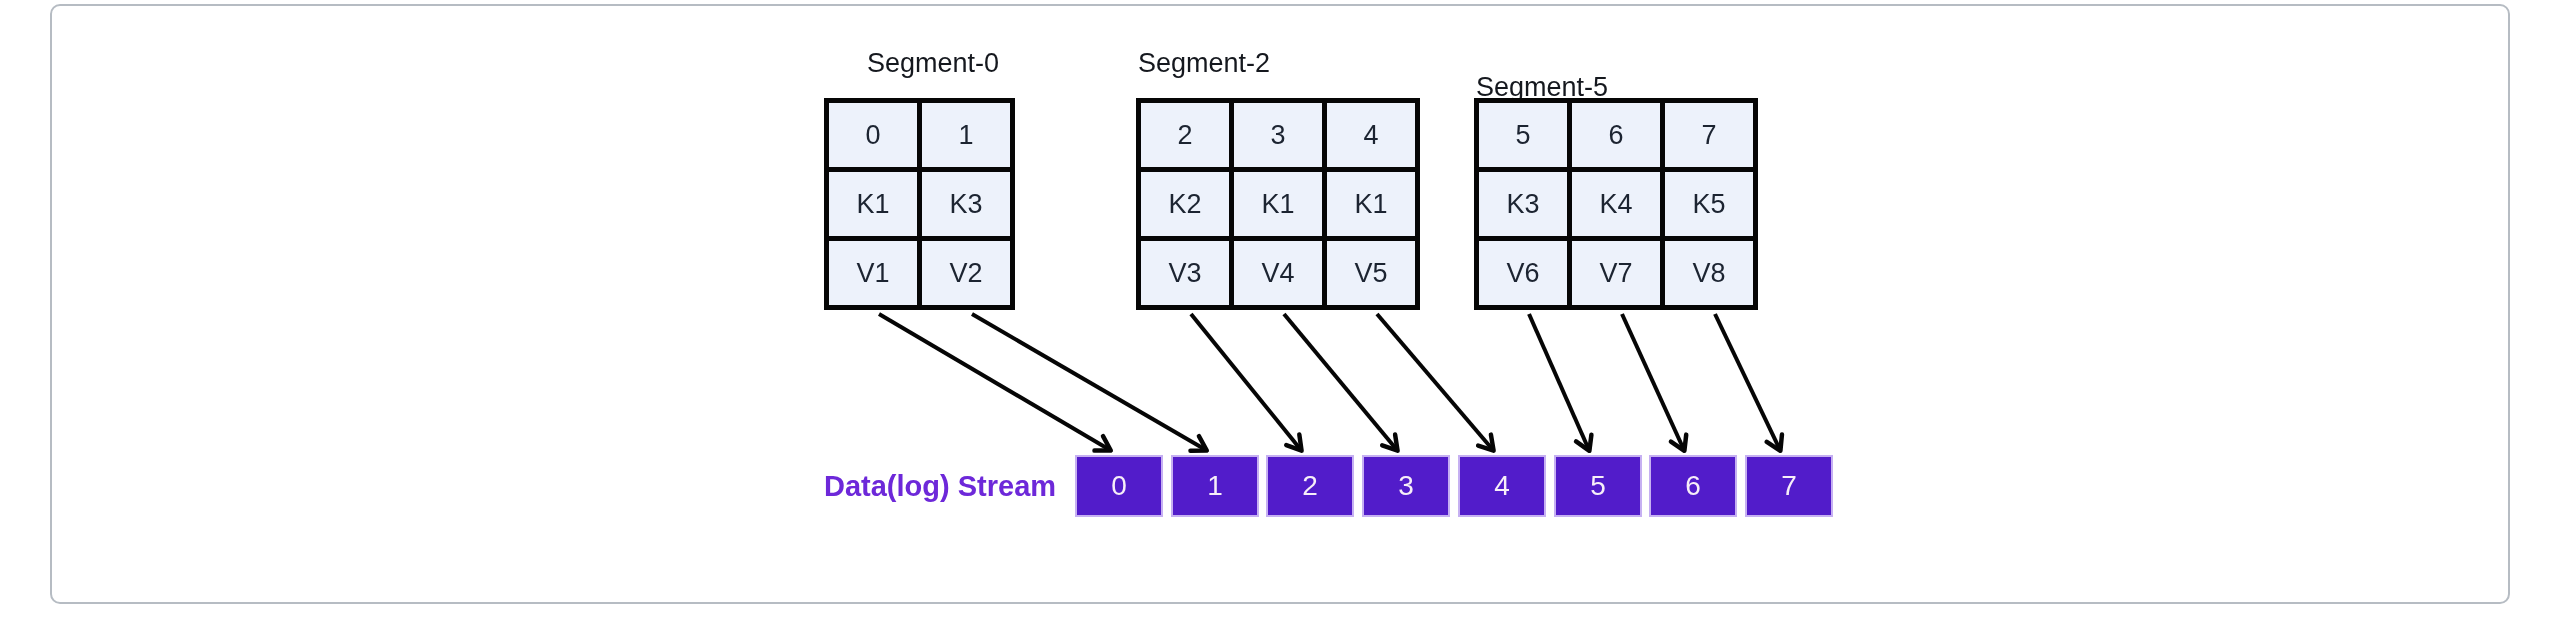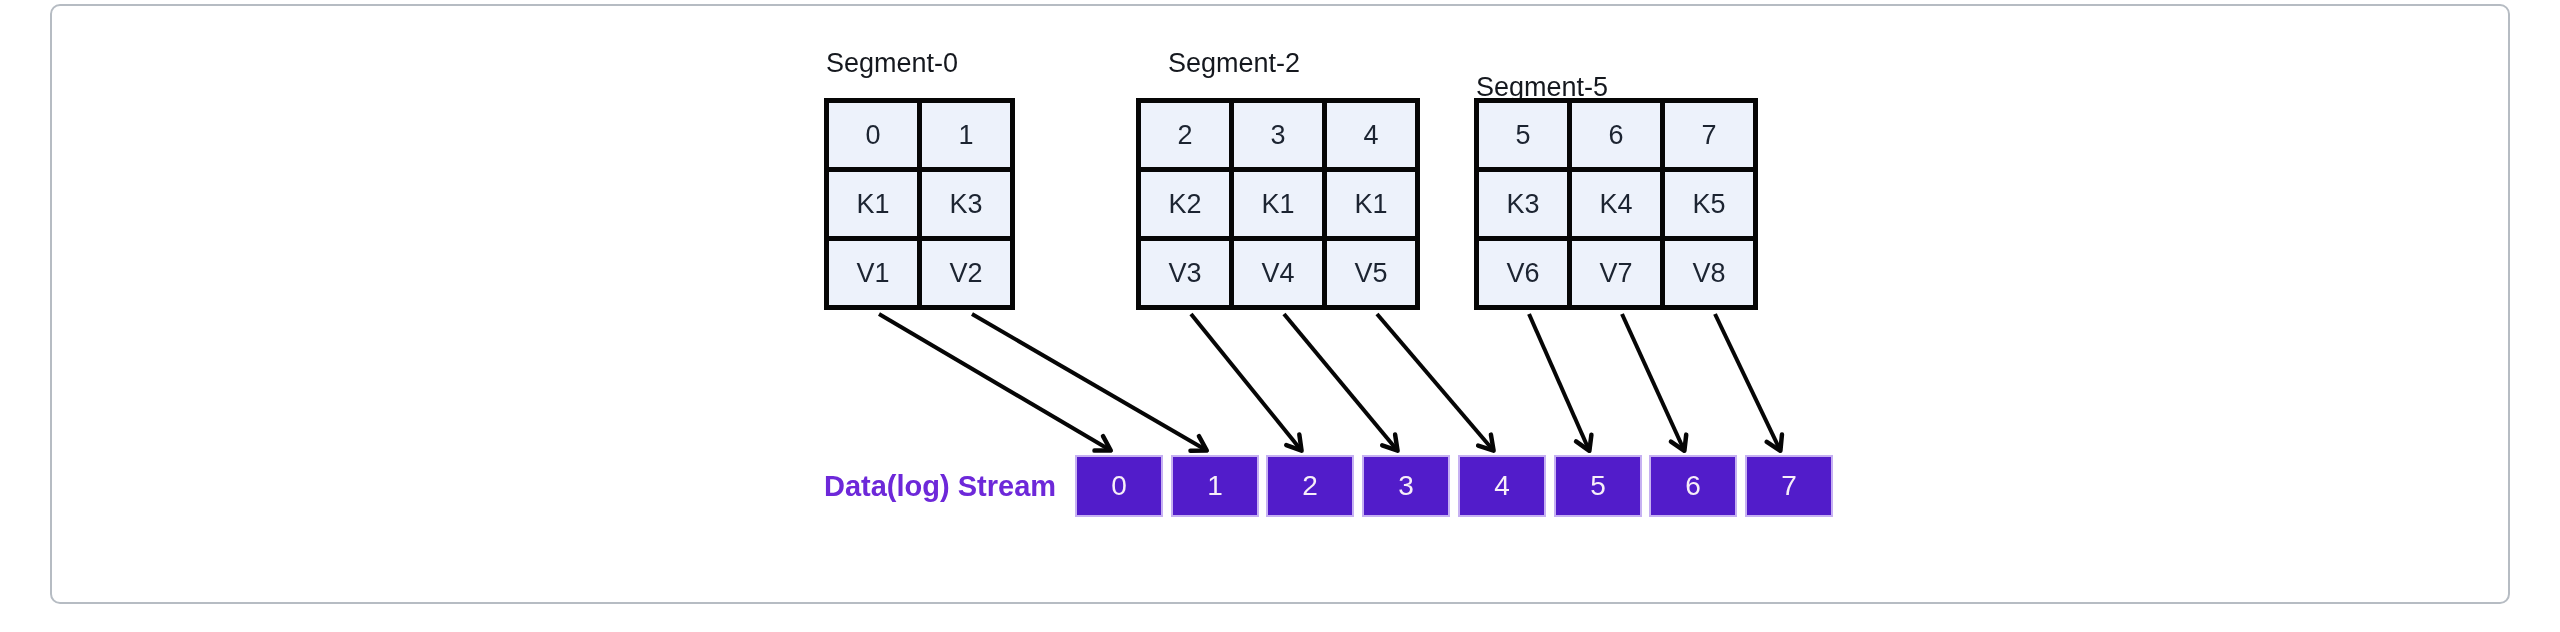--- a/index.html
+++ b/index.html
@@ -85,30 +85,30 @@
     pointer-events: none;
   }
 </style>
 </head>
 <body>
 
 <div id="canvas">
   <div id="frame"></div>
 
   <div id="segments">
-      <div class="seg-title" style="left: 826px;">Segment-0</div>
+      <div class="seg-title" style="left: 867px;">Segment-0</div>
       <div class="seg-table" style="left: 824px; grid-template-columns: repeat(2, 88px);">
         <div class="seg-cell">0</div>
         <div class="seg-cell">1</div>
         <div class="seg-cell">K1</div>
         <div class="seg-cell">K3</div>
         <div class="seg-cell">V1</div>
         <div class="seg-cell">V2</div>
       </div>
-      <div class="seg-title" style="left: 1168px;">Segment-2</div>
+      <div class="seg-title" style="left: 1138px;">Segment-2</div>
       <div class="seg-table" style="left: 1136px; grid-template-columns: repeat(3, 88px);">
         <div class="seg-cell">2</div>
         <div class="seg-cell">3</div>
         <div class="seg-cell">4</div>
         <div class="seg-cell">K2</div>
         <div class="seg-cell">K1</div>
         <div class="seg-cell">K1</div>
         <div class="seg-cell">V3</div>
         <div class="seg-cell">V4</div>
         <div class="seg-cell">V5</div>

